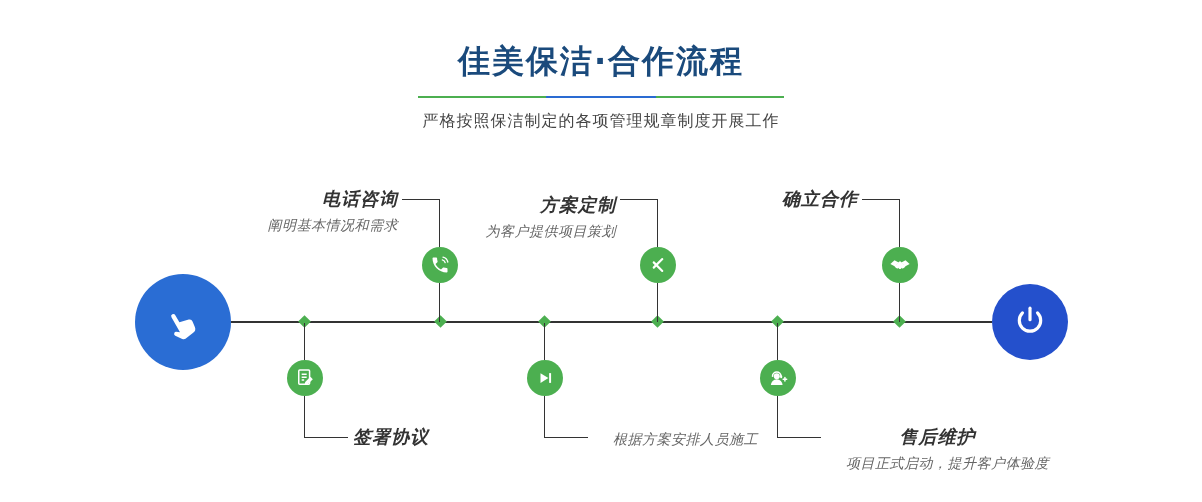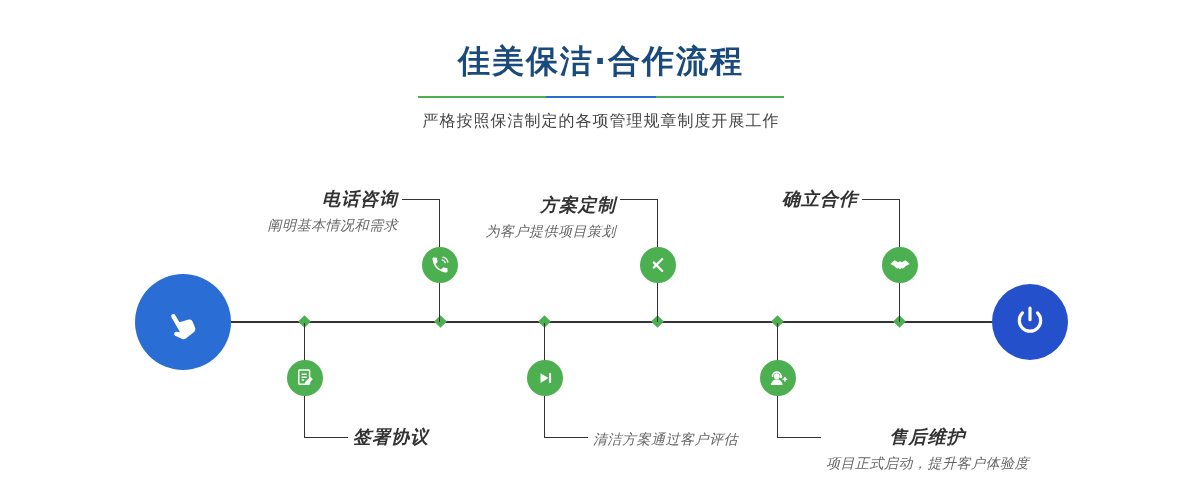--- a/index.html
+++ b/index.html
@@ -30,21 +30,21 @@
   .diamond{position:absolute;top:317px;width:9px;height:9px;background:var(--accent-green,#4caf50);transform:rotate(45deg);}
   .step-circle{
     position:absolute;width:36px;height:36px;border-radius:50%;
     background:var(--accent-green,#4caf50);display:flex;align-items:center;justify-content:center;
   }
   .conn{position:absolute;background:var(--line-dark,#333);}
   .conn.v{width:1px;}
   .conn.h{height:1px;}
   .step-text{position:absolute;white-space:nowrap;font-style:italic;}
   .step-text .t{font-size:18px;font-weight:bold;color:#333333;line-height:24px;letter-spacing:1px;}
-  .step-text .d{font-size:14px;color:#666666;line-height:20px;margin-top:4px;letter-spacing:0.5px;}
+  .step-text .d{font-size:14px;color:#666666;line-height:20px;margin-top:4px;letter-spacing:0.5px;margin-left:20px;}
   .align-r{text-align:right;}
   .align-l{text-align:center;}
 </style>
 </head>
 <body>
 
 <div class="canvas">
 
   <div class="title">佳美保洁·合作流程</div>
   <div class="title-underline">
@@ -145,21 +145,21 @@
   <div class="conn v" style="left:544px;top:323px;height:37px"></div>
   <div class="step-circle" style="left:527px;top:360px">
     <svg width="18" height="18" viewBox="0 0 24 24">
       <path fill="#ffffff" d="M6 5.5 L16.5 12 L6 18.5 Z"></path>
       <rect x="17.5" y="5.5" width="2.6" height="13" fill="#ffffff"></rect>
     </svg>
   </div>
   <div class="conn v" style="left:544px;top:396px;height:42px"></div>
   <div class="conn h" style="left:545px;top:437px;width:43px"></div>
   <div class="step-text align-l" style="left:593px;top:425px">
-    <div class="d">清洁方案通过客户评估</div>
+    <div class="d">根据方案安排人员施工</div>
   </div>
 
   <div class="conn v" style="left:777px;top:323px;height:37px"></div>
   <div class="step-circle" style="left:760px;top:360px">
     <svg width="20" height="20" viewBox="0 0 24 24">
       <g fill="#ffffff">
         <circle cx="10.5" cy="10" r="3.6"></circle>
         <path d="M3.5 20.5a7 7 0 0 1 14 0z"></path>
       </g>
       <path fill="none" stroke="#ffffff" stroke-width="1.8" stroke-linecap="round" d="M5.4 10a5.1 5.1 0 0 1 10.2 0"></path>

